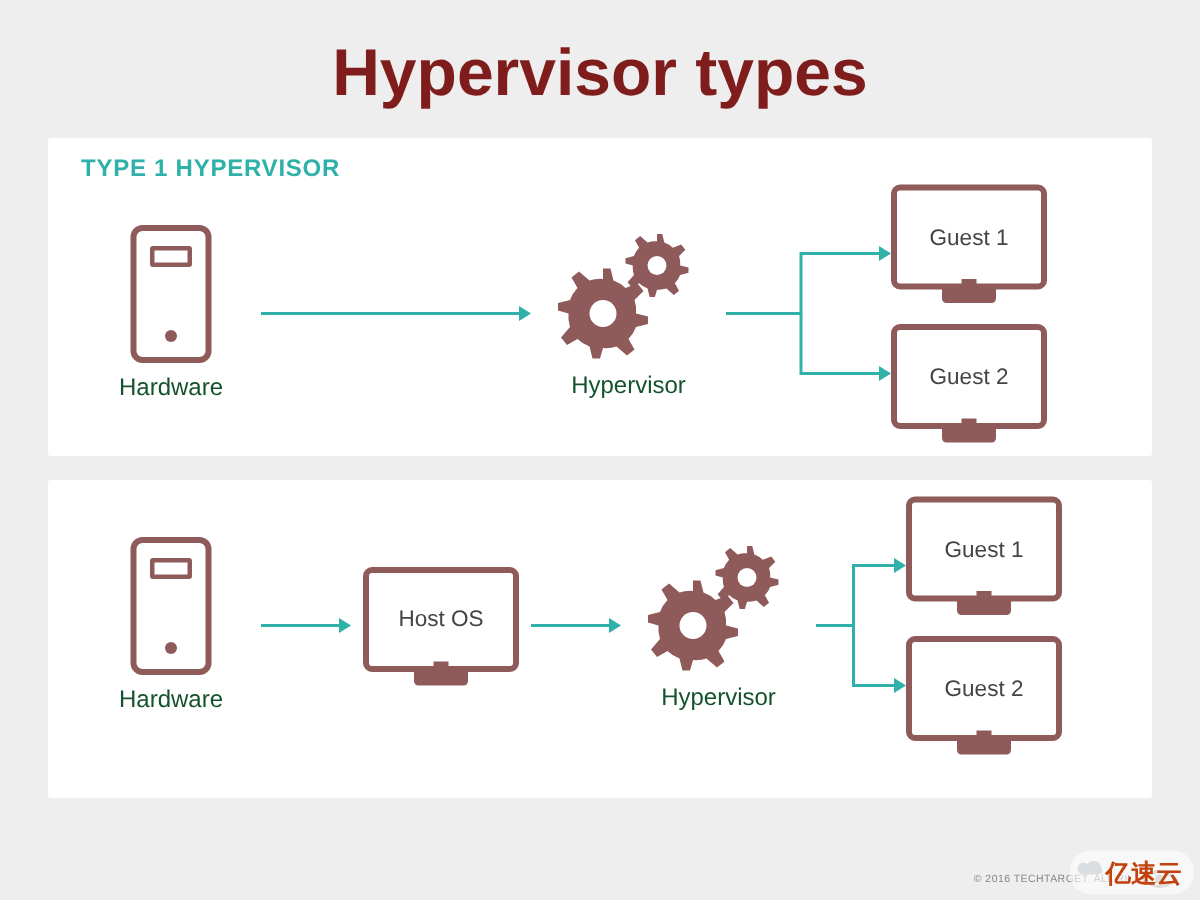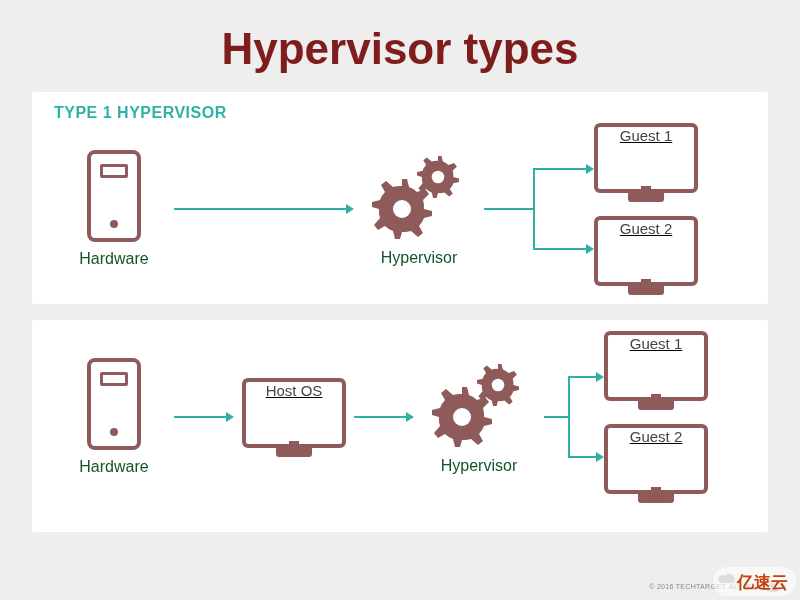--- a/index.html
+++ b/index.html
@@ -75,23 +75,23 @@
   width: 8px; height: 8px;
   background: #8e5a5a;
   border-radius: 50%;
 }
 .monitor {
   width: 104px; height: 70px;
   border: 4px solid #8e5a5a;
   border-radius: 6px;
   background: #fff;
   display: flex;
+  align-items: center;
   justify-content: center;
   position: relative;
-  text-decoration: underline;
 }
 .monitor-stand {
   width: 36px; height: 10px;
   background: #8e5a5a;
   margin-top: -1px;
   border-radius: 0 0 3px 3px;
   position: relative;
 }
 .monitor-stand::before {
   content: "";

